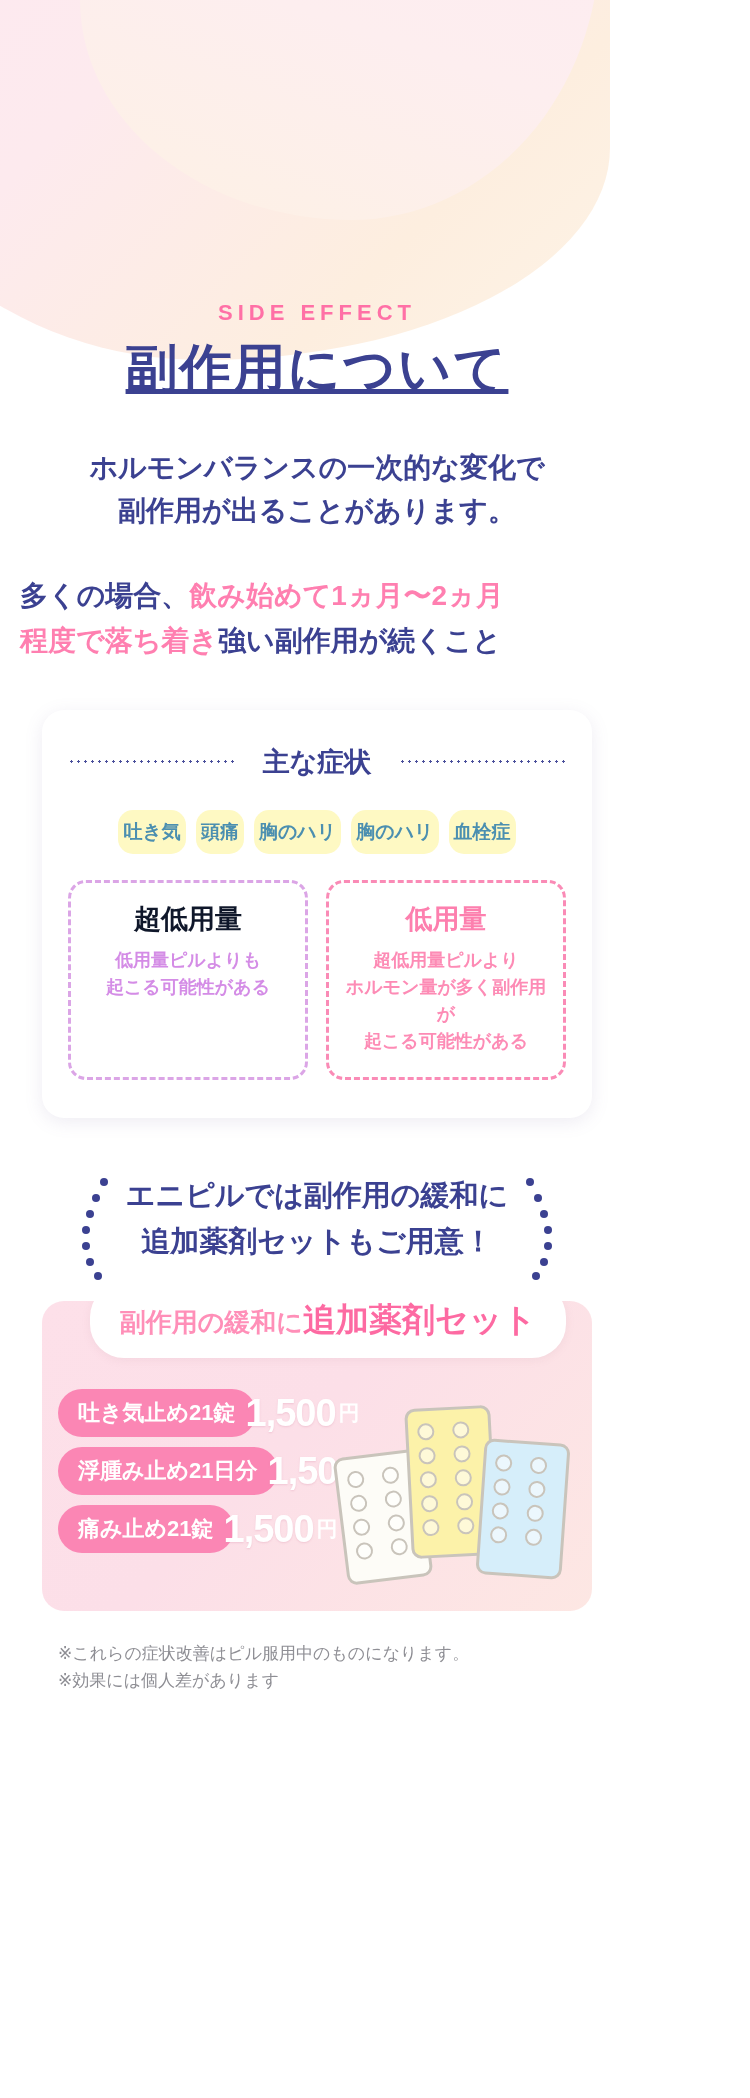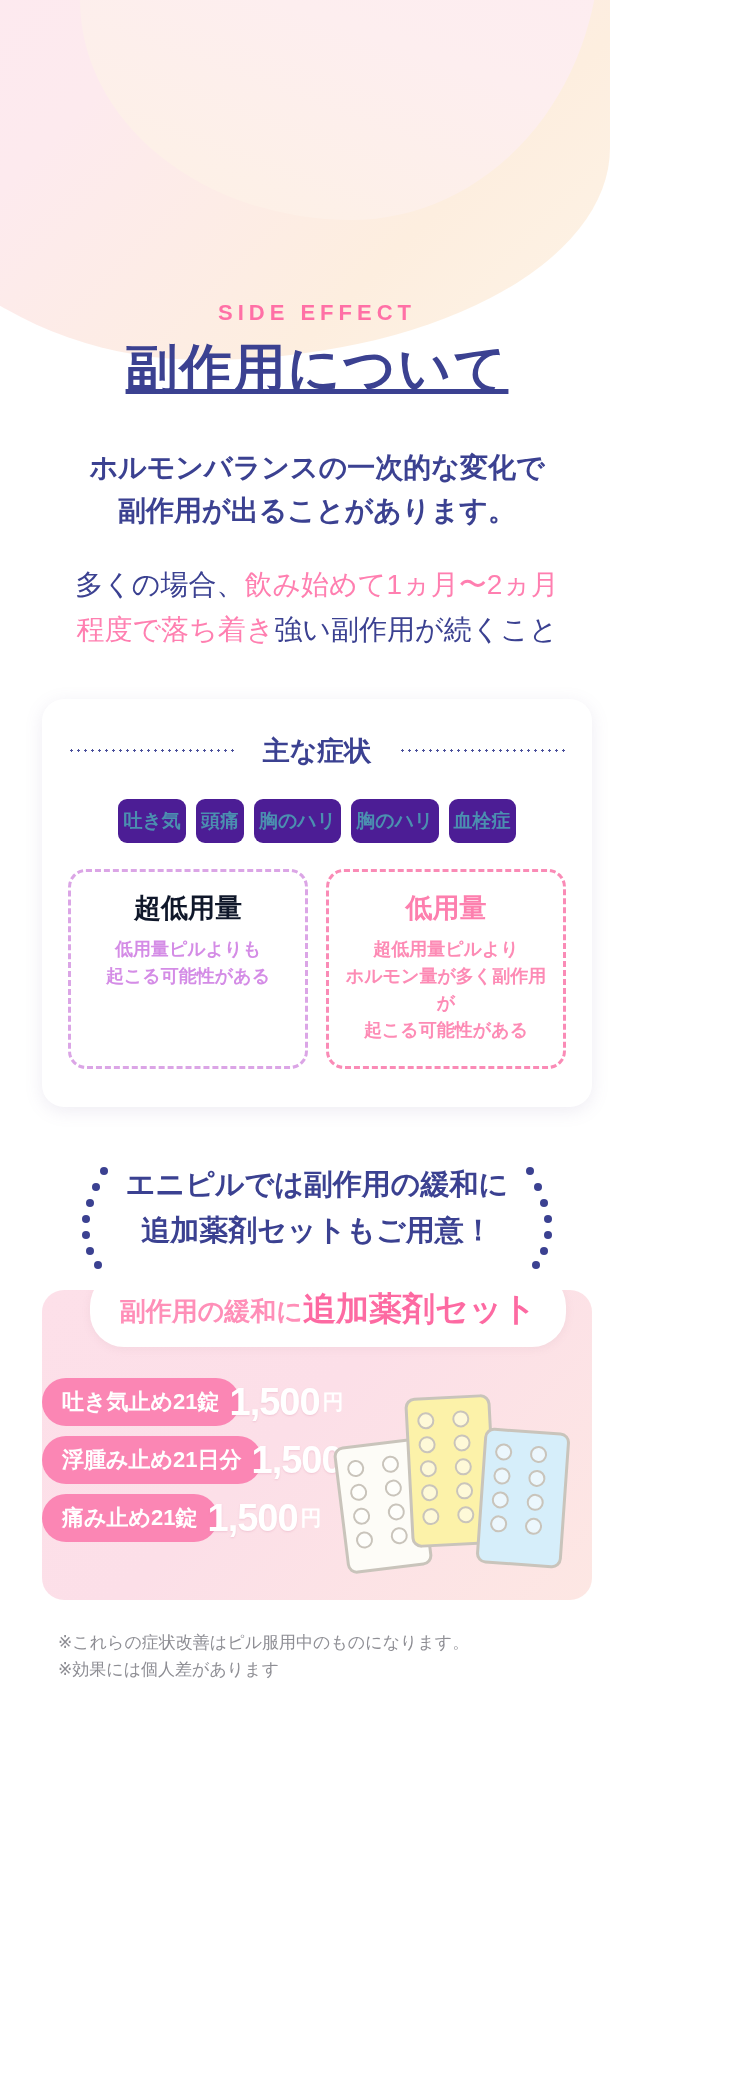--- a/index.html
+++ b/index.html
@@ -68,26 +68,25 @@
   .lead {
     text-align: center;
     color: #3b4191;
     font-size: 28px;
     font-weight: bold;
     line-height: 1.55;
     margin-top: 42px;
   }
 
   .lead2 {
-    text-align: center;
     color: #3b4191;
     font-size: 28px;
-    font-weight: normal;
+    font-weight: bold;
     line-height: 1.62;
-    margin-top: 29px;
+    margin-top: 40px;
   }
   .hl { color: #ff7fb0; }
 
   
   .symptom-card {
     margin: 46px 22px 0 22px;
     background: #ffffff;
     border-radius: 22px;
     box-shadow: 0 4px 18px rgba(120, 110, 160, .13);
     padding: 34px 26px 38px 26px;
@@ -113,25 +112,25 @@
     white-space: nowrap;
   }
 
   .tag-row {
     display: flex;
     justify-content: center;
     gap: 10px;
     margin-top: 30px;
   }
   .tag {
-    background: #4c1d95;
+    background: #fef9c3;
     color: #4b8fb0;
     font-size: 19px;
     font-weight: bold;
-    border-radius: 9px;
+    border-radius: 15px;
     padding: 9px 5px;
     white-space: nowrap;
   }
 
   .dose-row {
     display: flex;
     gap: 18px;
     margin-top: 26px;
   }
   .dose-box {
@@ -217,20 +216,21 @@
     font-weight: bold;
   }
   .banner-large {
     color: #fd6aa2;
     font-size: 33px;
     font-weight: bold;
   }
 
   .price-list {
     margin-top: 42px;
+    padding-left: 16px;
   }
   .price-row {
     display: flex;
     align-items: center;
     margin-bottom: 10px;
   }
   .price-label {
     background: #fb86b4;
     color: #ffffff;
     font-size: 22px;

